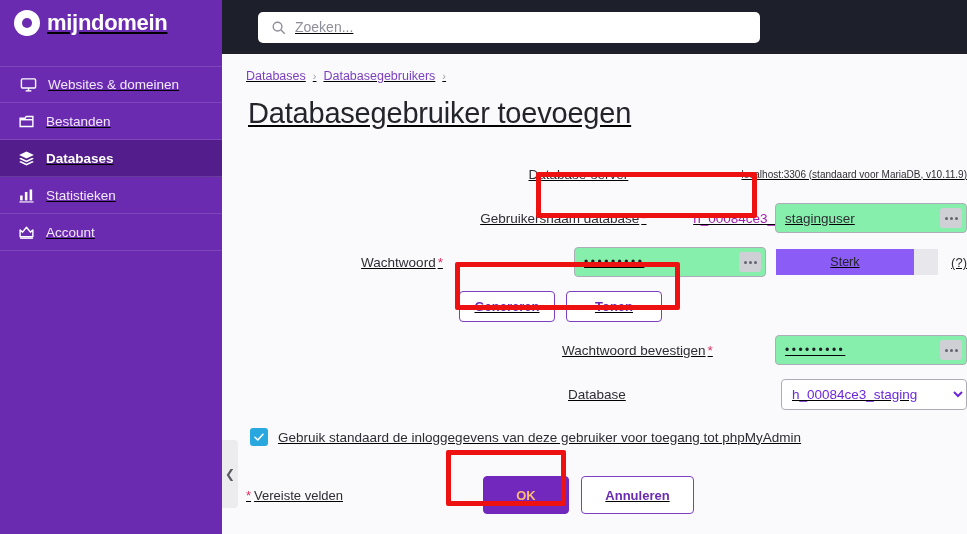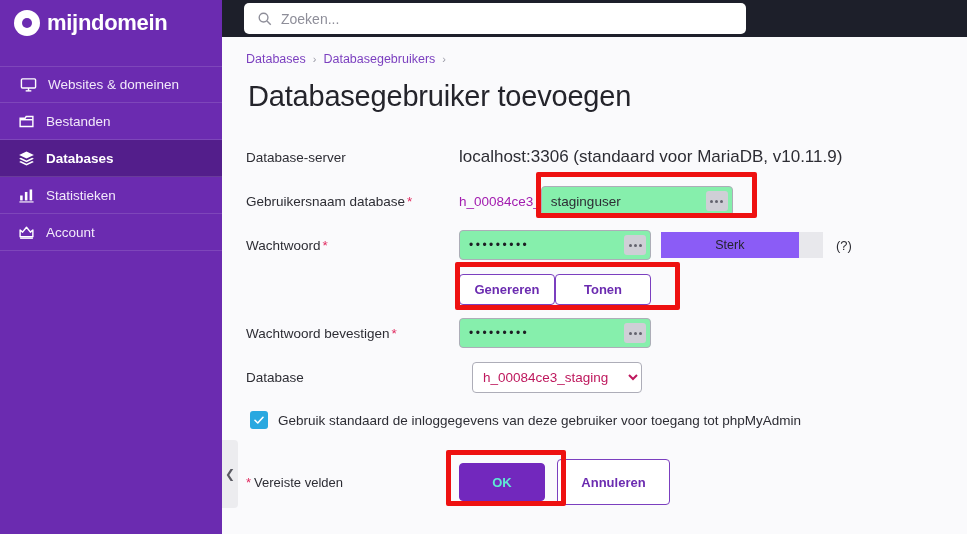--- a/index.html
+++ b/index.html
@@ -1,21 +1,21 @@
 <!DOCTYPE html>
 <html lang="nl"><head>
 <meta charset="utf-8">
 <style>
   * { box-sizing: border-box; margin: 0; padding: 0; }
   html, body {
     width: 967px; height: 534px;
     font-family: "Liberation Sans", "DejaVu Sans", sans-serif;
     background: #ffffff; overflow: hidden;
   }
-  #app { position: relative; width: 967px; height: 534px; display: flex; }
+  #app { position: relative; width: 967px; height: 534px; display: flex; text-decoration: underline; }
 
   
   .sidebar {
     width: 222px; height: 534px; background: #6b2bb0;
     display: flex; flex-direction: column; flex: 0 0 222px;
   }
   .brand {
     height: 45px; display: flex; align-items: center; gap: 7px;
     padding-left: 14px;
   }
@@ -46,22 +46,22 @@
     width: 16px; height: 68px; background: #ececef;
     border-top-right-radius: 4px; border-bottom-right-radius: 4px;
     display: flex; align-items: center; justify-content: center;
     cursor: pointer; z-index: 5;
   }
   .collapse-handle span { color: #5a5a62; font-size: 12px; line-height: 1; }
 
   
   .main { flex: 1; height: 534px; background: #fafafc; position: relative; }
   .topbar {
-    height: 37px; background: #1d1f2a; display: flex; align-items: center;
-    padding: 0 22px;
+    height: 54px; background: #1d1f2a; display: flex; align-items: center;
+    padding: 0 36px;
   }
   .search {
     width: 502px; height: 31px; background: #ffffff; border-radius: 5px;
     display: flex; align-items: center; gap: 9px; padding: 0 13px;
   }
   .search svg { display:block; flex: 0 0 15px; }
   .search-input {
     border: none; outline: none; font-size: 14px; color: #3a3a42;
     font-family: inherit; width: 100%; background: transparent;
   }
@@ -77,23 +77,23 @@
     font-size: 29px; font-weight: normal; color: #24242b;
     margin: 14px 0 22px 2px; letter-spacing: -0.2px;
   }
 
   .row { display: flex; align-items: center; margin-bottom: 0; }
   .row-label {
     width: 213px; flex: 0 0 213px; font-size: 13.5px; color: #2d2d34;
   }
   .req { color: #e0295e; margin-left: 2px; }
 
-  .fld-h { height: 44px; display: flex; align-items: center; }
-
-  .static-val { font-size: 17px; color: #2d2d34; }
+  .fld-h { height: 44px; display: flex; align-items: center; justify-content: flex-end; }
+
+  .static-val { font-size: 10px; color: #2d2d34; }
 
   .prefix { font-size: 13.5px; color: #a21caf; }
 
   .txtbox {
     height: 30px; border: 1px solid #adadb8; border-radius: 4px;
     background: #86efac; display: flex; align-items: center;
     padding: 0 4px 0 9px; position: relative;
   }
   .txtbox input {
     border: none; outline: none; font-size: 13.5px; color: #2d2d34;
@@ -118,28 +118,28 @@
   }
   .strength-fill span { font-size: 12.5px; color: #24242b; }
   .help { font-size: 13px; color: #2d2d34; margin-left: 13px; cursor: pointer; }
 
   .btn {
     height: 31px; border-radius: 4px; border: 1px solid #7b3fbf;
     background: #ffffff; color: #6b2bb0; font-size: 13px; font-weight: bold;
     display: inline-flex; align-items: center; justify-content: center;
     cursor: pointer; font-family: inherit; padding: 0 14px;
   }
-  .btn-primary { background: #7228bd; border-color: #7228bd; color: #5eead4; }
-
-  .ghost-row { display: flex; }
+  .btn-primary { background: #7228bd; border-color: #7228bd; color: #fdba74; margin-left: 24px; }
+
+  .ghost-row { display: flex; gap: 11px; }
 
   select.db-select {
-    height: 31px; width: 170px; border: 1px solid #adadb8; border-radius: 4px;
-    background: #fff; font-size: 13.5px; color: #be185d; font-family: inherit;
-    padding: 0 6px; cursor: pointer; margin-left: 13px;
+    height: 31px; width: 186px; border: 1px solid #adadb8; border-radius: 4px;
+    background: #fff; font-size: 13.5px; color: #6d28d9; font-family: inherit;
+    padding: 0 6px; cursor: pointer;
   }
 
   .chk-row { display: flex; align-items: center; gap: 10px; margin: 12px 0 0 4px; }
   .chk {
     width: 18px; height: 18px; flex: 0 0 18px; border-radius: 3px;
     background: #29a8e0; display: flex; align-items: center; justify-content: center;
     cursor: pointer;
   }
   .chk svg { display: block; }
   .chk-label { font-size: 13.5px; color: #2d2d34; }
@@ -333,21 +333,21 @@
             </svg>
         </span>
         <span class="chk-label">Gebruik standaard de inloggegevens van deze gebruiker voor toegang tot phpMyAdmin</span>
       </div>
 
       <div class="footer-row">
         <div class="footer-note">
           <span class="req">*</span><span>Vereiste velden</span>
         </div>
         <button class="btn btn-primary" style="width:86px;height:38px;">OK</button>
-        <button class="btn" style="width:113px;height:46px;margin-left:12px;">Annuleren</button>
+        <button class="btn" style="width:113px;height:38px;margin-left:12px;">Annuleren</button>
       </div>
 
     </div>
   </section>
 
   <div class="hl" style="left: 536px; top: 172px; width: 221px; height: 46px; border-color: rgb(238, 17, 17);"></div>
   <div class="hl" style="left: 455px; top: 262px; width: 225px; height: 48px; border-color: rgb(238, 17, 17);"></div>
   <div class="hl" style="left: 446px; top: 450px; width: 120px; height: 56px; border-color: rgb(238, 17, 17);"></div>
 
 </div>

